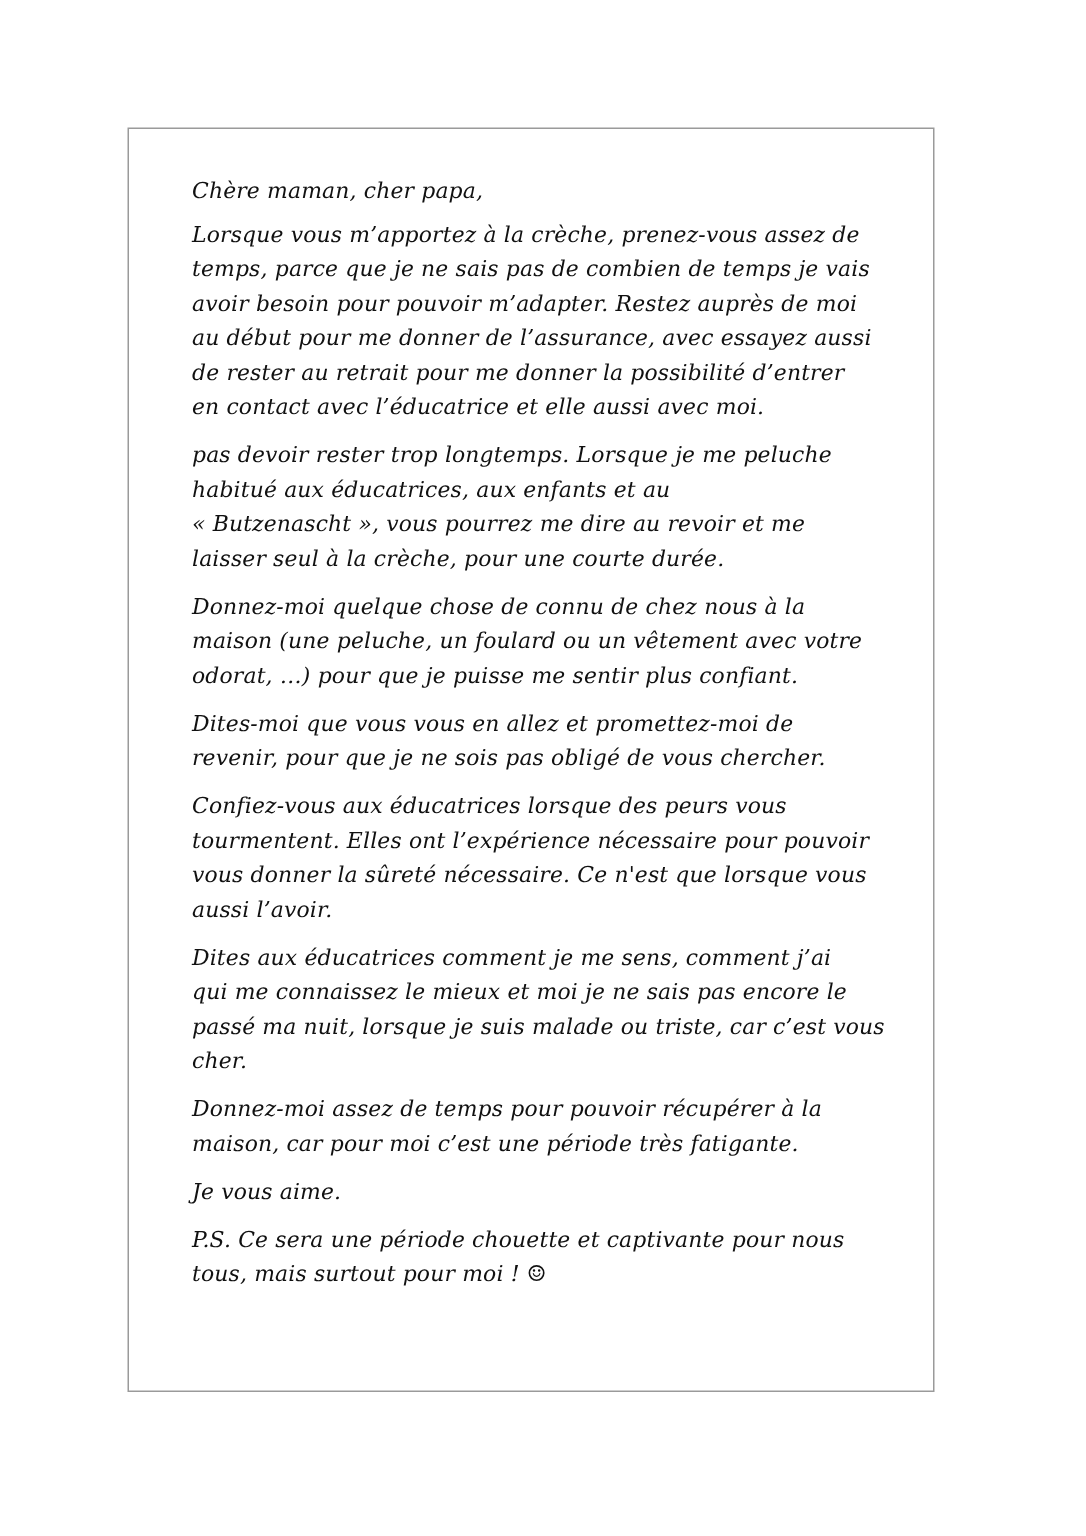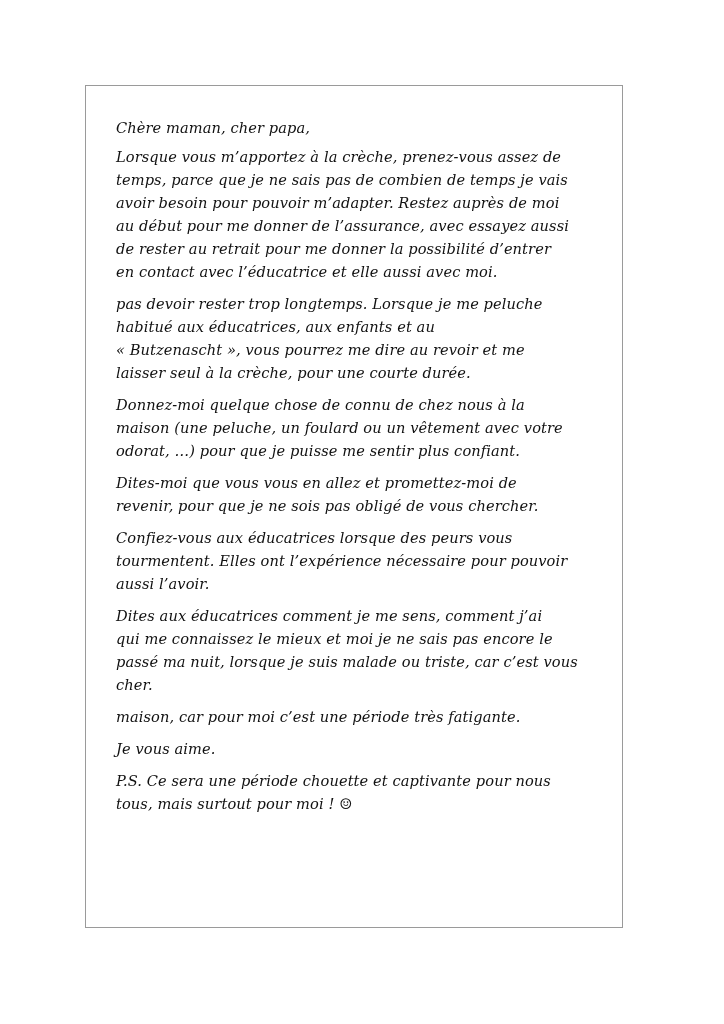--- a/index.html
+++ b/index.html
@@ -16,21 +16,21 @@
       position: absolute;
       left: 116px; top: 116px;
       width: 506px;
       font-family: "DejaVu Serif", serif;
       font-style: italic;
       font-size: 14.6px;
       line-height: 23px;
       color: #111;
       letter-spacing: 0.1px;
     }
-    .letter p { margin: 0 0 9px 0; white-space: nowrap; }
+    .letter p { margin: 0 0 9px 12px; white-space: nowrap; }
     .letter .line { display: block; }
     .greeting { margin-bottom: 6px !important; }
     .signoff { padding-right: 0; }
   </style>
 </head>
 <body>
 
 <div class="page-box"></div>
 
 <div class="letter">
@@ -59,31 +59,33 @@
   </p>
 
   <p>
     <span class="line">Dites-moi que vous vous en allez et promettez-moi de</span>
     <span class="line">revenir, pour que je ne sois pas obligé de vous chercher.</span>
   </p>
 
   <p>
     <span class="line">Confiez-vous aux éducatrices lorsque des peurs vous</span>
     <span class="line">tourmentent. Elles ont l’expérience nécessaire pour pouvoir</span>
+    <span class="line">vous donner la sûreté nécessaire. Ce n'est que lorsque vous</span>
     <span class="line">aussi l’avoir.</span>
   </p>
 
   <p>
     <span class="line">Dites aux éducatrices comment je me sens, comment j’ai</span>
     <span class="line">qui me connaissez le mieux et moi je ne sais pas encore le</span>
     <span class="line">passé ma nuit, lorsque je suis malade ou triste, car c’est vous</span>
     <span class="line">cher.</span>
   </p>
 
   <p>
+    <span class="line">Donnez-moi assez de temps pour pouvoir récupérer à la</span>
     <span class="line">maison, car pour moi c’est une période très fatigante.</span>
   </p>
 
   <p class="signoff">Je vous aime.</p>
 
   <p>
     <span class="line">P.S. Ce sera une période chouette et captivante pour nous</span>
     <span class="line">tous, mais surtout pour moi ! ☺</span>
   </p>
 </div>

